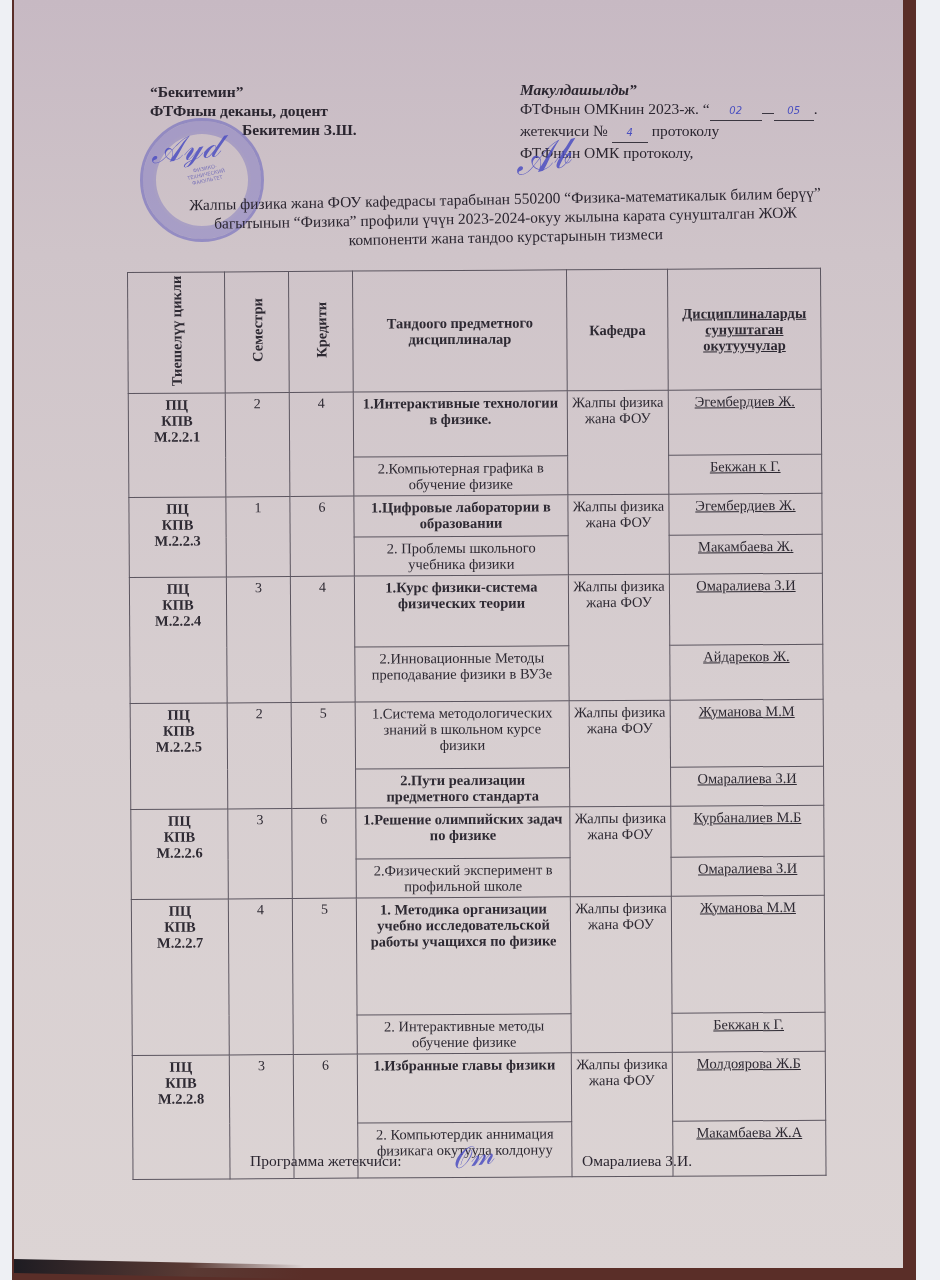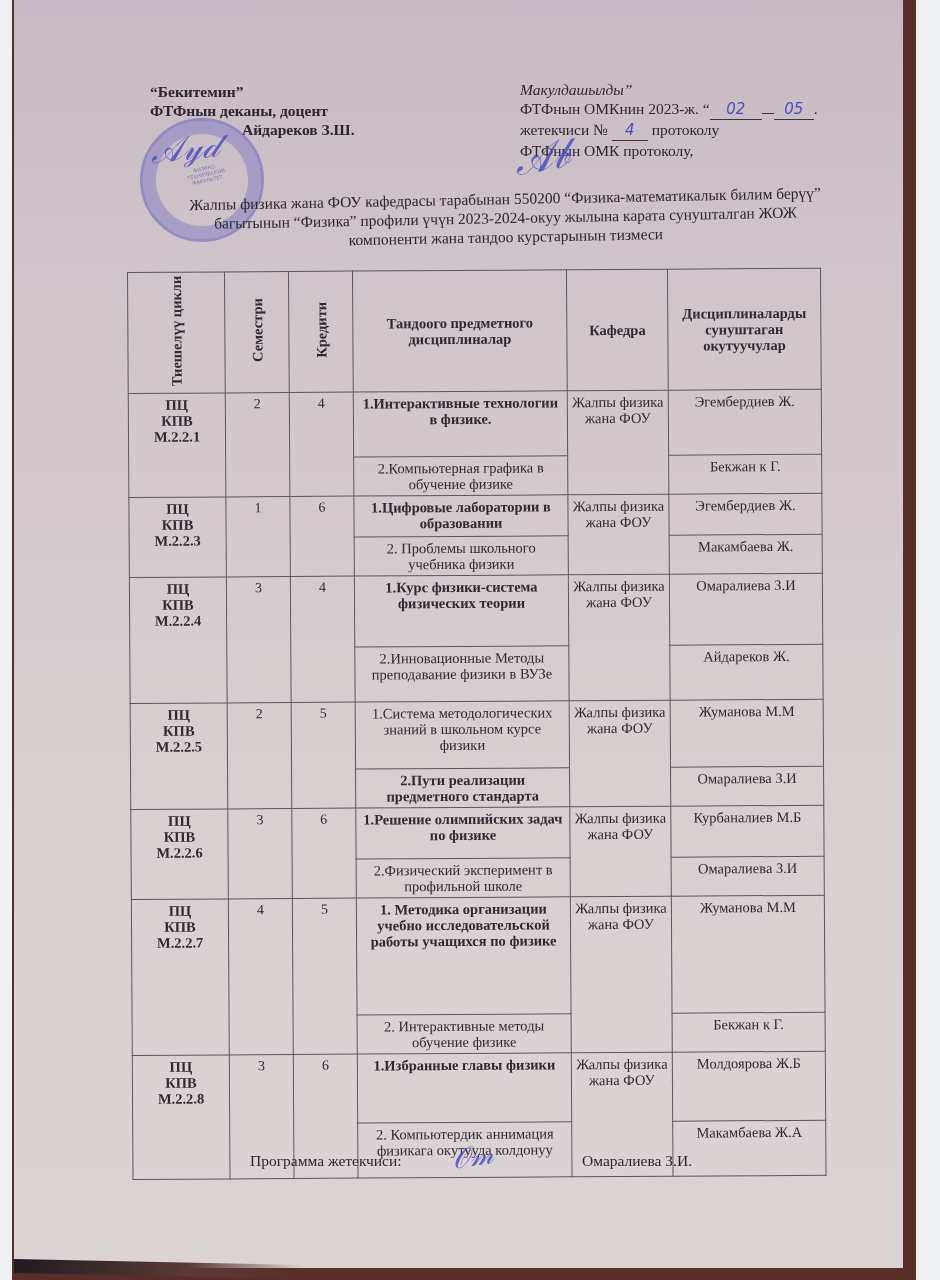--- a/index.html
+++ b/index.html
@@ -25,24 +25,24 @@
   }
   .approve-left {
     position: absolute; left: 150px; top: 82px;
     font-size: 15.5px; line-height: 19px; font-weight: bold;
   }
   .approve-left .name { padding-left: 92px; }
   .approve-right {
     position: absolute; left: 520px; top: 80px;
     font-size: 15.5px; line-height: 19px;
   }
-  .approve-right .title-italic { font-style: italic; }
+  .approve-right .title-italic { font-style: italic; font-weight: bold; }
   .hand {
     font-family: "DejaVu Sans", sans-serif; font-style: italic;
-    color: #4a4fc0; font-size: 15px;
+    color: #4a4fc0; font-size: 10px;
   }
   .underline-fill { display: inline-block; border-bottom: 1px solid #3a3640; text-align: center; }
   .stamp {
     position: absolute; left: 140px; top: 118px; width: 118px; height: 118px;
     border-radius: 50%; border: 3px solid rgba(100,95,190,0.55);
     box-shadow: inset 0 0 0 10px rgba(160,150,210,0.18), inset 0 0 0 13px rgba(100,95,190,0.35);
   }
   .stamp-text {
     position: absolute; left: 176px; top: 165px; width: 60px;
     font-family: "DejaVu Sans", sans-serif; font-size: 5px; line-height: 6px;
@@ -69,42 +69,42 @@
     border: 1.3px solid #5c5660; vertical-align: top; text-align: center;
     padding: 3px 4px; color: #2e2a33;
   }
   table.plan th { font-weight: bold; vertical-align: middle; height: 98px; }
   .vert { writing-mode: vertical-rl; transform: rotate(180deg); white-space: nowrap; display: inline-block; }
   .c-cycle { width: 88px; font-weight: bold; }
   .c-sem { width: 55px; }
   .c-cred { width: 55px; }
   .c-disc { width: 205px; }
   .c-dept { width: 92px; }
-  .c-teach { width: 144px; }
+  .c-teach { width: 144px; text-decoration: underline; }
   td.bold { font-weight: bold; }
   td.dept { color: #3a3540; }
   .sem-val, .cred-val { font-size: 14px; }
   .footer-sign {
     position: absolute; left: 246px; top: 1152px; width: 470px;
     font-size: 15.5px;
   }
   .footer-sign .label { position: absolute; left: 4px; top: 0; white-space: nowrap; }
   .footer-sign .name { position: absolute; left: 336px; top: 0; white-space: nowrap; }
 </style>
 </head>
 <body>
 
 <div class="photo"></div>
 <div class="paper"></div>
 <div class="paper-bottom-shadow"></div>
 
 <div class="approve-left">
   <div>“Бекитемин”</div>
   <div>ФТФнын деканы, доцент</div>
-  <div class="name">Айдареков З.Ш.</div>
+  <div class="name">Бекитемин З.Ш.</div>
 </div>
 
 <div class="stamp"></div>
 <div class="stamp-text">ФИЗИКО-ТЕХНИЧЕСКИЙ ФАКУЛЬТЕТ</div>
 <div class="signature sig-dean">𝒜𝓎𝒹</div>
 
 <div class="approve-right">
   <div class="title-italic">Макулдашылды”</div>
   <div>
     <span>ФТФнын ОМКнин  2023-ж. “</span><span class="underline-fill hand" style="width:52px">02</span><span class="underline-fill" style="width:12px"></span><span class="underline-fill hand" style="width:40px">05</span><span>.</span>

